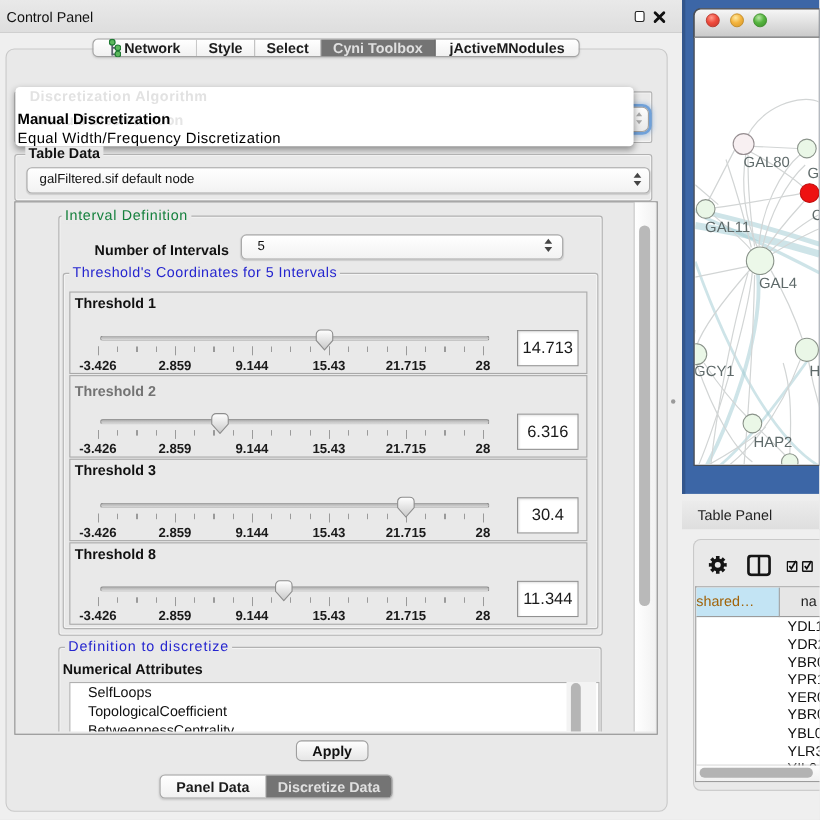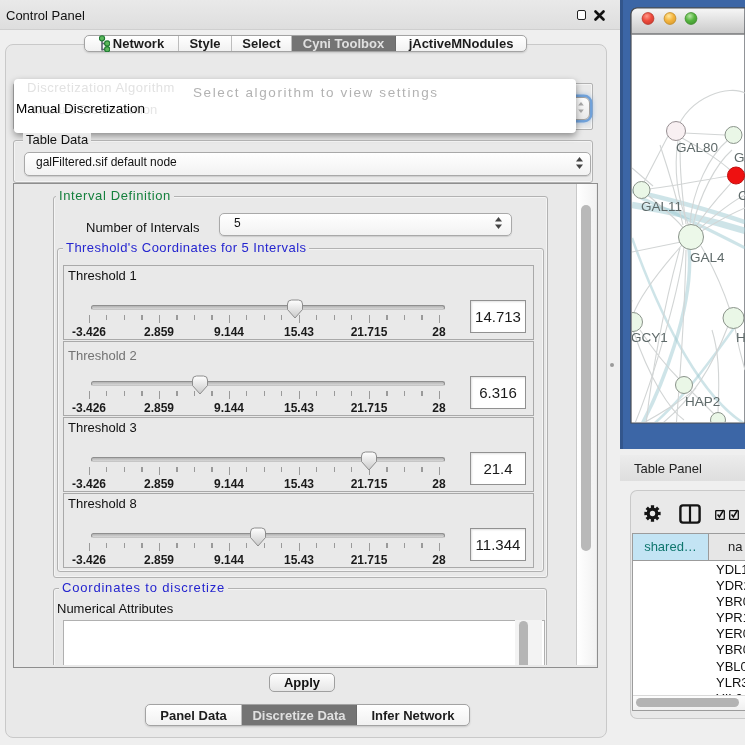--- a/index.html
+++ b/index.html
@@ -1,18 +1,18 @@
 <!DOCTYPE html>
 <html><head><meta charset="utf-8">
 <style>
 html,body{margin:0;padding:0}
 body{width:745px;height:745px;overflow:hidden;background:#efefef;font-family:"Liberation Sans",sans-serif;-webkit-font-smoothing:antialiased}
 #app{position:relative;width:745px;height:745px}
 .ab{position:absolute}
-.b{font-weight:normal}
+.b{font-weight:bold}
 .f13{font-size:13px}
 .grp{position:absolute;border:1px solid #b2b2b2;border-radius:3px;box-shadow:inset 0 0 0 1px rgba(255,255,255,.5)}
 .gt{position:absolute;background:#e9e9e9;padding:0 3px;font-size:13px;line-height:14px;white-space:nowrap}
 .combo{position:absolute;border:1px solid #a9a9a9;border-radius:5px;background:linear-gradient(#ffffff,#f2f2f2);box-shadow:0 1px 1px rgba(0,0,0,.12)}
 .ct{position:absolute;font-size:12px;color:#111;white-space:nowrap}
 .tbox{position:absolute;border:1px solid #a9a9a9;background:#e9e9e9}
 .groove{position:absolute;height:3px;border:1px solid #8f8f8f;border-bottom-color:#c6c6c6;border-radius:3px;background:linear-gradient(#b2b2b2,#d8d8d8)}
 .minor{position:absolute;height:5px;background:repeating-linear-gradient(90deg,#9a9a9a 0,#9a9a9a 1px,transparent 1px,transparent 17.5px)}
 .major{position:absolute;height:8px;background:repeating-linear-gradient(90deg,#9a9a9a 0,#9a9a9a 1px,transparent 1px,transparent 70px)}
 .tlab{position:absolute;width:70px;text-align:center;font-size:12px;font-weight:600;color:#1a1a1a}
@@ -55,22 +55,22 @@
 <div class="grp" style="left:13px;top:83px;width:578px;height:45px;border-radius:2px"></div>
 <div class="ab" style="left:562px;top:97px;width:26px;height:21px;border:1px solid #a0a0a0;border-radius:6px;background:linear-gradient(#fdfdfd,#e9e9e9);box-shadow:0 0 0 2.5px rgba(108,158,216,.95),0 0 4px 3px rgba(108,158,216,.45)"></div>
 <svg class="ab" style="left:577px;top:101px" width="8" height="13" viewBox="0 0 8 13">
       <path d="M4 1 L6.8 4.6 L1.2 4.6 Z" fill="#a8a8a8"></path>
       <path d="M4 12 L6.8 8.4 L1.2 8.4 Z" fill="#a8a8a8"></path>
     </svg>
 
 <div class="ab" style="left:14px;top:79px;width:562px;height:54px;background:#fff;border-radius:4px;box-shadow:0 3px 7px rgba(0,0,0,.4)"></div>
 <div class="ab f13 b" style="left:27px;top:80px;color:#e2e2e2;letter-spacing:0.5px">Discretization Algorithm</div>
 <div class="ab f13 b" style="left:33px;top:102px;color:#e5e5e5">Manual Discretization</div>
-<div class="ab" style="left:193px;top:85px;color:#b2b2b2;font-weight:500;font-size:13.5px;letter-spacing:1.6px">Select algorithm to view settings</div>
 <div class="ab b" style="left:16px;top:101px;color:#000;font-size:13.5px">Manual Discretization</div>
+<div class="ab" style="left:16px;top:118px;color:#000;font-size:13.5px;letter-spacing:0.4px">Equal Width/Frequency Discretization</div>
 
 <div class="grp" style="left:13px;top:140px;width:578px;height:41px"></div>
 <div class="gt b" style="left:23px;top:133px;color:#111">Table Data</div>
 <div class="combo" style="left:24px;top:152px;width:565px;height:22px"></div>
 <div class="ct" style="left:36px;top:155px">galFiltered.sif default node</div>
 <svg class="ab" style="left:575px;top:156px" width="9" height="14" viewBox="0 0 9 14">
       <path d="M4.5 1 L8 5.5 L1 5.5 Z" fill="#444"></path>
       <path d="M4.5 13 L8 8.5 L1 8.5 Z" fill="#444"></path>
     </svg>
 
@@ -137,53 +137,53 @@
 <div class="major" style="left:89px;top:467px;width:353px"></div>
 <div class="tlab" style="left:54px;top:477px">-3.426</div>
 <div class="tlab" style="left:124px;top:477px">2.859</div>
 <div class="tlab" style="left:194px;top:477px">9.144</div>
 <div class="tlab" style="left:264px;top:477px">15.43</div>
 <div class="tlab" style="left:334px;top:477px">21.715</div>
 <div class="tlab" style="left:404px;top:477px">28</div>
 <svg class="ab" style="left:360px;top:451px" width="18" height="20" viewBox="0 0 18 20">
       <path d="M1.5,5 a4,4 0 0 1 4,-4 h7 a4,4 0 0 1 4,4 v5.5 L9,19 L1.5,10.5 Z" fill="url(#tg)" stroke="#8d8d8d" stroke-width="1"></path>
     </svg>
-<div class="vbox" style="top:452px">21.4</div>
+<div class="vbox" style="top:452px">30.4</div>
 
 <div class="tbox" style="left:63px;top:493px;width:469px;height:73px"></div>
 <div class="ab f13 b" style="left:68px;top:496px;color:#111">Threshold 8</div>
 <div class="groove" style="left:91px;top:533px;width:352px"></div>
 <div class="minor" style="left:89px;top:543px;width:353px"></div>
 <div class="major" style="left:89px;top:543px;width:353px"></div>
 <div class="tlab" style="left:54px;top:553px">-3.426</div>
 <div class="tlab" style="left:124px;top:553px">2.859</div>
 <div class="tlab" style="left:194px;top:553px">9.144</div>
 <div class="tlab" style="left:264px;top:553px">15.43</div>
 <div class="tlab" style="left:334px;top:553px">21.715</div>
 <div class="tlab" style="left:404px;top:553px">28</div>
 <svg class="ab" style="left:249px;top:527px" width="18" height="20" viewBox="0 0 18 20">
       <path d="M1.5,5 a4,4 0 0 1 4,-4 h7 a4,4 0 0 1 4,4 v5.5 L9,19 L1.5,10.5 Z" fill="url(#tg)" stroke="#8d8d8d" stroke-width="1"></path>
     </svg>
 <div class="vbox" style="top:528px">11.344</div>
 
 <div class="ab" style="left:14px;top:184px;width:581px;height:481px;overflow:hidden">
   <div class="grp" style="left:39px;top:404px;width:492px;height:300px;border-radius:3px"></div>
-  <div class="gt" style="left:45px;top:397px;color:#2525cf;background:#e9e9e9;letter-spacing:0.8px">Coordinates to discretize</div>
+  <div class="gt" style="left:45px;top:397px;color:#2525cf;background:#e9e9e9;letter-spacing:0.8px">Definition to discretize</div>
   <div class="ab f13 b" style="left:43px;top:417px;color:#111">Numerical Attributes</div>
   <div class="ab" style="left:49px;top:436px;width:480px;height:260px;background:#fff;border:1px solid #b0b0b0"></div>
+  <div class="ab f13" style="left:66px;top:437px;color:#111;line-height:17px">SelfLoops<br>TopologicalCoefficient<br>BetweennessCentrality</div>
   <div class="ab" style="left:501px;top:436px;width:27px;height:230px;background:#f3f3f3"></div>
   <div class="ab" style="left:505px;top:437px;width:9px;height:230px;background:#b5b5b5;border-radius:4.5px 4.5px 0 0"></div>
 </div>
 
 <div class="ab" style="left:269px;top:673px;width:64px;height:17px;border:1px solid #9f9f9f;border-radius:5px;background:linear-gradient(#fefefe,#e6e6e6);text-align:center;font-size:13px;font-weight:600;line-height:17px;color:#111">Apply</div>
 
 <div class="seg" style="left:145px;top:704px;height:20px">
  <div style="width:95px">Panel Data</div>
  <div class="sel" style="width:114px">Discretize Data</div>
- <div style="width:112px">Infer Network</div>
 </div>
 
 <div class="ab" style="left:610px;top:363px;width:4px;height:4px;border-radius:50%;background:#9a9a9a"></div>
 
 <svg class="ab" style="left:620px;top:0" width="125" height="455" viewBox="0 0 125 455">
   <rect x="0" y="0" width="125" height="449" fill="#3c66a6"></rect>
   <rect x="0" y="0" width="3" height="449" fill="#33568c"></rect>
 
   <defs>
     <linearGradient id="tb" x1="0" y1="0" x2="0" y2="1">
@@ -302,20 +302,20 @@
 <svg class="ab" style="left:715px;top:509px" width="25" height="11" viewBox="0 0 25 11">
       <g fill="none" stroke="#111" stroke-width="1.3">
         <rect x="0.7" y="1.7" width="8.6" height="8.6" rx="0.5"></rect>
         <path d="M2.6 5.6 L4.4 7.9 L8.6 0.9" stroke-width="1.6"></path>
         <rect x="14.7" y="1.7" width="8.6" height="8.6" rx="0.5"></rect>
         <path d="M16.6 5.6 L18.4 7.9 L22.6 0.9" stroke-width="1.6"></path>
       </g>
     </svg>
 
 <div class="ab" style="left:632px;top:533px;width:113px;height:176px;background:#fff;border-left:1px solid #9c9c9c;border-top:1px solid #9c9c9c;border-bottom:1px solid #9c9c9c;overflow:hidden">
-  <div class="ab" style="left:0;top:0;width:75px;height:26px;background:#c3e4f4;border-right:1px solid #9b9b9b;border-bottom:1px solid #9b9b9b;text-align:center;font-size:13px;color:#0f766e;line-height:26px">shared…</div>
+  <div class="ab" style="left:0;top:0;width:75px;height:26px;background:#c3e4f4;border-right:1px solid #9b9b9b;border-bottom:1px solid #9b9b9b;text-align:left;font-size:13px;color:#a16207;line-height:26px">shared…</div>
   <div class="ab" style="left:76px;top:0;width:37px;height:26px;background:#e6e6e6;border-bottom:1px solid #9b9b9b;font-size:13px;color:#222;line-height:26px;padding-left:19px">na</div>
   <div class="ab f13" style="left:83px;top:28px;line-height:16.1px;color:#111">YDL1<br>YDR2<br>YBR0<br>YPR1<br>YER0<br>YBR0<br>YBL0<br>YLR3<br>YIL0</div>
   <div class="ab" style="left:0;top:161px;width:113px;height:15px;background:linear-gradient(#fdfdfd,#efefef);border-top:1px solid #d9d9d9"></div>
   <div class="ab" style="left:3px;top:164px;width:103px;height:9px;background:#b3b3b3;border-radius:4.5px"></div>
 </div>
 
 </div>
 
 </body></html>

